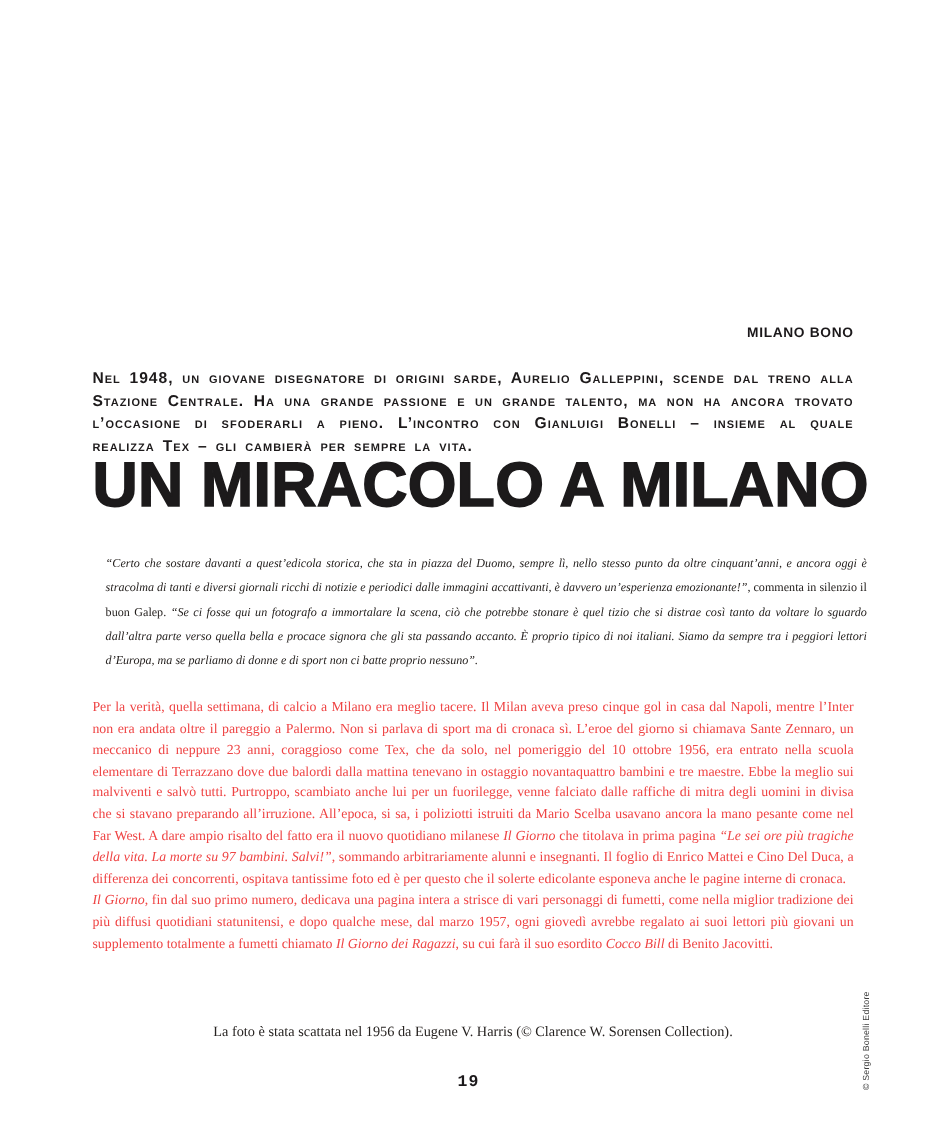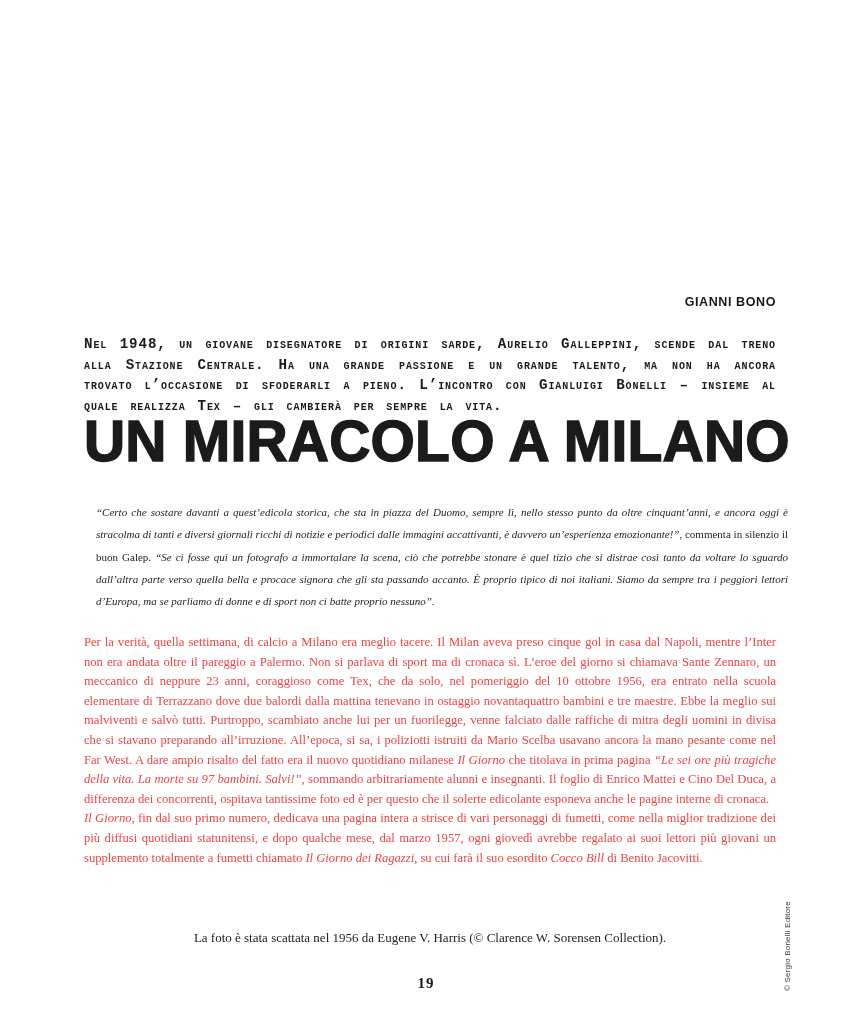--- a/index.html
+++ b/index.html
@@ -20,21 +20,21 @@
     text-align: right;
     font-family: "Liberation Sans", sans-serif;
     font-weight: bold;
     font-size: 12.5px;
     letter-spacing: 0.6px;
     color: #1b181a;
   }
 
   .standfirst {
     top: 334px;
-    font-family: Liberation Mono, monospace;
+    font-family: Liberation Sans, sans-serif;
     font-weight: bold;
     font-variant: small-caps;
     font-size: 14.2px;
     line-height: 20.5px;
     letter-spacing: 0.9px;
     word-spacing: 2.5px;
     text-align: justify;
     color: #1d1a1b;
   }
 
@@ -76,21 +76,21 @@
     line-height: 22.5px;
     color: #262220;
   }
 
   .page-number {
     position: absolute;
     top: 975px;
     left: 0;
     width: 852px;
     text-align: center;
-    font-family: Liberation Serif, serif;
+    font-family: Liberation Mono, monospace;
     font-weight: bold;
     font-size: 15px;
     letter-spacing: 1px;
     color: #1b181a;
   }
 
   .credit-vertical {
     position: absolute;
     left: 783px;
     top: 991px;
@@ -102,21 +102,21 @@
     letter-spacing: 0.2px;
     color: #3a3a3a;
     white-space: nowrap;
   }
 </style>
 </head>
 <body>
 
 <div class="page">
 
-  <div class="col byline">GIANNI BONO</div>
+  <div class="col byline">MILANO BONO</div>
 
   <div class="col standfirst">Nel 1948, un giovane disegnatore di origini sarde, Aurelio Galleppini, scende dal treno alla Stazione Centrale. Ha una grande passione e un grande talento, ma non ha ancora trovato l’occasione di sfoderarli a pieno. L’incontro con Gianluigi Bonelli – insieme al quale realizza Tex – gli cambierà per sempre la vita.</div>
 
   <h1 class="col headline" style="margin:0;">UN MIRACOLO A MILANO</h1>
 
   <div class="col quote"><span class="it">“Certo che sostare davanti a quest’edicola storica, che sta in piazza del Duomo, sempre lì, nello stesso punto da oltre cinquant’anni, e ancora oggi è stracolma di tanti e diversi giornali ricchi di notizie e periodici dalle immagini accattivanti, è davvero un’esperienza emozionante!”</span><span>, commenta in silenzio il buon Galep. </span><span class="it">“Se ci fosse qui un fotografo a immortalare la scena, ciò che potrebbe stonare è quel tizio che si distrae così tanto da voltare lo sguardo dall’altra parte verso quella bella e procace signora che gli sta passando accanto. È proprio tipico di noi italiani. Siamo da sempre tra i peggiori lettori d’Europa, ma se parliamo di donne e di sport non ci batte proprio nessuno”.</span></div>
 
   <div class="col bodycopy">
     <p><span>Per la verità, quella settimana, di calcio a Milano era meglio tacere. Il Milan aveva preso cinque gol in casa dal Napoli, mentre l’Inter non era andata oltre il pareggio a Palermo. Non si parlava di sport ma di cronaca sì. L’eroe del giorno si chiamava Sante Zennaro, un meccanico di neppure 23 anni, coraggioso come Tex, che da solo, nel pomeriggio del 10 ottobre 1956, era entrato nella scuola elementare di Terrazzano dove due balordi dalla mattina tenevano in ostaggio novantaquattro bambini e tre maestre. Ebbe la meglio sui malviventi e salvò tutti. Purtroppo, scambiato anche lui per un fuorilegge, venne falciato dalle raffiche di mitra degli uomini in divisa che si stavano preparando all’irruzione. All’epoca, si sa, i poliziotti istruiti da Mario Scelba usavano ancora la mano pesante come nel Far West. A dare ampio risalto del fatto era il nuovo quotidiano milanese </span><span class="it">Il Giorno</span><span> che titolava in prima pagina </span><span class="it">“Le sei ore più tragiche della vita. La morte su 97 bambini. Salvi!”</span><span>, sommando arbitrariamente alunni e insegnanti. Il foglio di Enrico Mattei e Cino Del Duca, a differenza dei concorrenti, ospitava tantissime foto ed è per questo che il solerte edicolante esponeva anche le pagine interne di cronaca.</span></p>
     <p><span class="it">Il Giorno</span><span>, fin dal suo primo numero, dedicava una pagina intera a strisce di vari personaggi di fumetti, come nella miglior tradizione dei più diffusi quotidiani statunitensi, e dopo qualche mese, dal marzo 1957, ogni giovedì avrebbe regalato ai suoi lettori più giovani un supplemento totalmente a fumetti chiamato </span><span class="it">Il Giorno dei Ragazzi</span><span>, su cui farà il suo esordito </span><span class="it">Cocco Bill</span><span> di Benito Jacovitti.</span></p>

